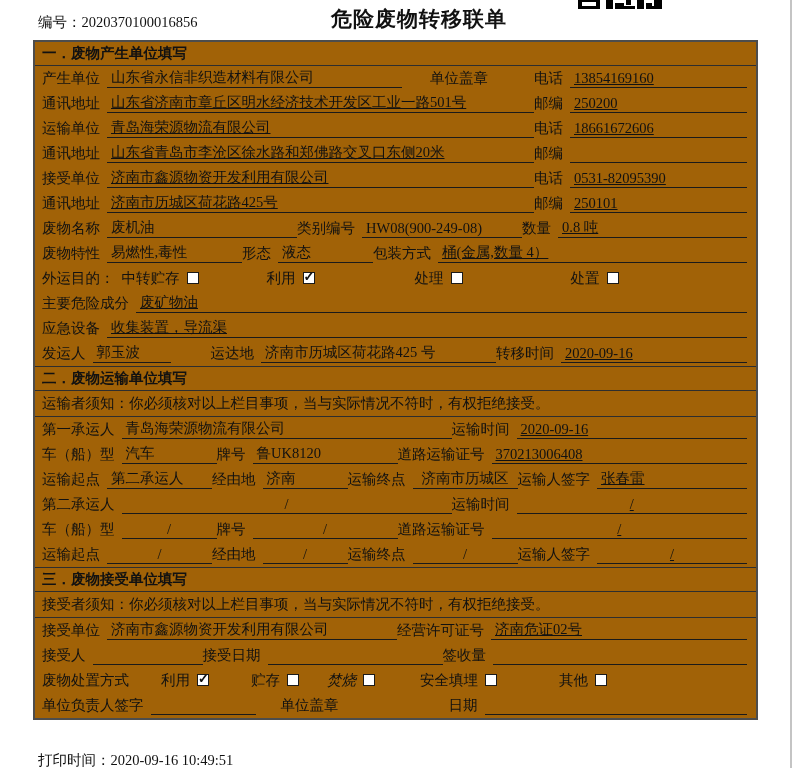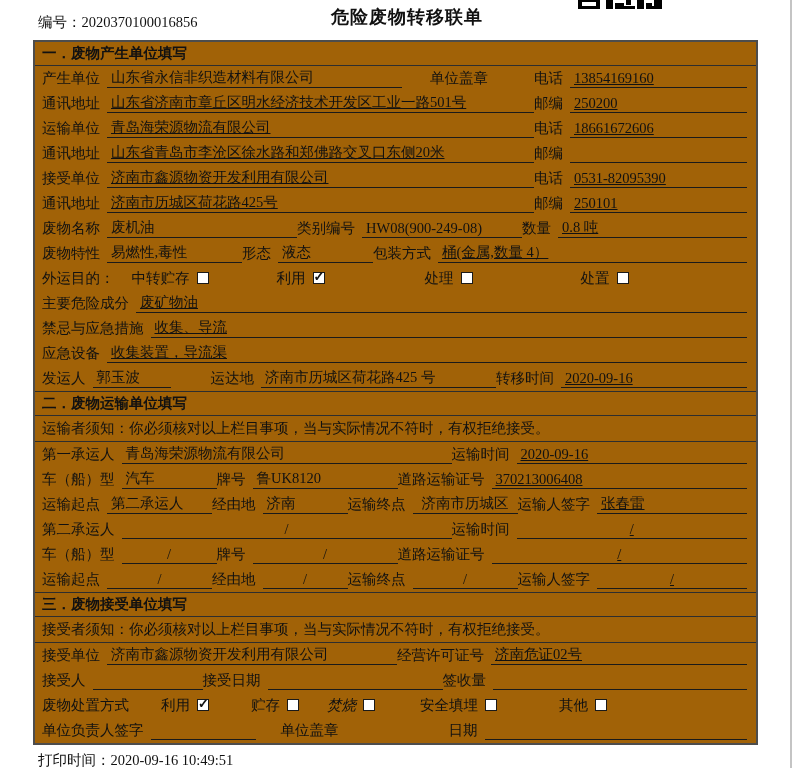--- a/index.html
+++ b/index.html
@@ -2,21 +2,21 @@
 <html><head>
 <meta charset="utf-8">
 <style>
   * { margin:0; padding:0; box-sizing:border-box; }
   html,body { width:796px; height:768px; background:#fff; overflow:hidden; }
   body { position:relative; color:#111; font-family:"Liberation Serif","DejaVu Serif",serif; }
 
   .qr { position:absolute; left:578px; top:0; width:84px; height:9px; }
 
   .serial { position:absolute; left:38px; top:13px; font-size:14.5px; white-space:nowrap; }
-  .title  { position:absolute; left:331px; top:5px; font-size:18px; font-weight:900; letter-spacing:1px;
+  .title  { position:absolute; left:331px; top:5px; font-size:21px; font-weight:900; letter-spacing:1px;
             font-family:"Liberation Sans","DejaVu Sans",sans-serif; white-space:nowrap; }
 
   .page-edge { position:absolute; left:790px; top:0; width:2px; height:768px; background:#c4c4c4; }
 
   .tbl { position:absolute; left:33px; top:40px; width:725px; border:2px solid #4d4d4d; background:#a16207; }
   .section { border-top:1px solid #2e2e2e; }
   .section:first-child { border-top:none; }
 
   .sec-header { height:24px; display:flex; align-items:center; padding-left:7px;
                 font-family:"Liberation Sans","DejaVu Sans",sans-serif; font-weight:bold; font-size:14.5px;
@@ -133,44 +133,40 @@
       <div class="row">
         <span class="lbl">废物特性</span>
         <span class="field" style="width: 135px;">易燃性,毒性</span>
         <span class="lbl">形态</span>
         <span class="field" style="width: 95px;">液态</span>
         <span class="lbl">包装方式</span>
         <span class="field grow">桶(金属,数量 4）</span>
       </div>
       <div class="row">
         <span class="lbl">外运目的：</span>
-        <span class="cbg" style="margin-left: 10px;">
+        <span class="cbg" style="margin-left: 0;">
           <span class="cbl">中转贮存</span>
           <span class="box"></span>
         </span>
         <span class="cbg" style="margin-left: 68px;">
           <span class="cbl">利用</span>
           <span class="box checked"></span>
         </span>
         <span class="cbg" style="margin-left: 100px;">
           <span class="cbl">处理</span>
           <span class="box"></span>
         </span>
         <span class="cbg" style="margin-left: 108px;">
           <span class="cbl">处置</span>
           <span class="box"></span>
         </span>
       </div>
       <div class="row">
         <span class="lbl">主要危险成分</span>
         <span class="field grow">废矿物油</span>
-      </div>
-      <div class="row">
-        <span class="lbl">禁忌与应急措施</span>
-        <span class="field grow">收集、导流</span>
       </div>
       <div class="row">
         <span class="lbl">应急设备</span>
         <span class="field grow">收集装置，导流渠</span>
       </div>
       <div class="row">
         <span class="lbl">发运人</span>
         <span class="field" style="width: 78px;">郭玉波</span>
         <span class="lbl" style="margin-left: 40px;">运达地</span>
         <span class="field" style="width: 235px;">济南市历城区荷花路425 号</span>

